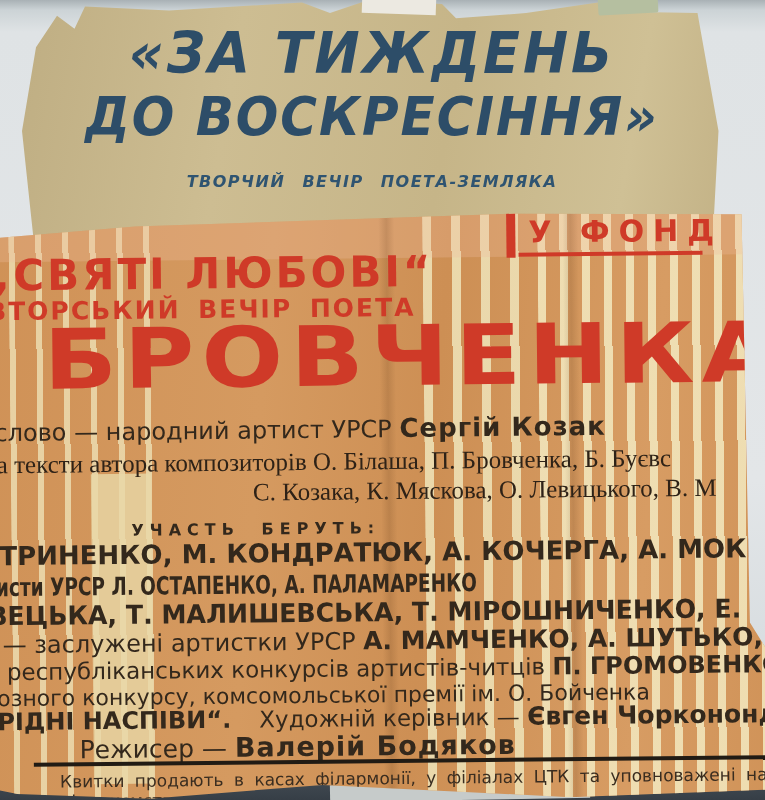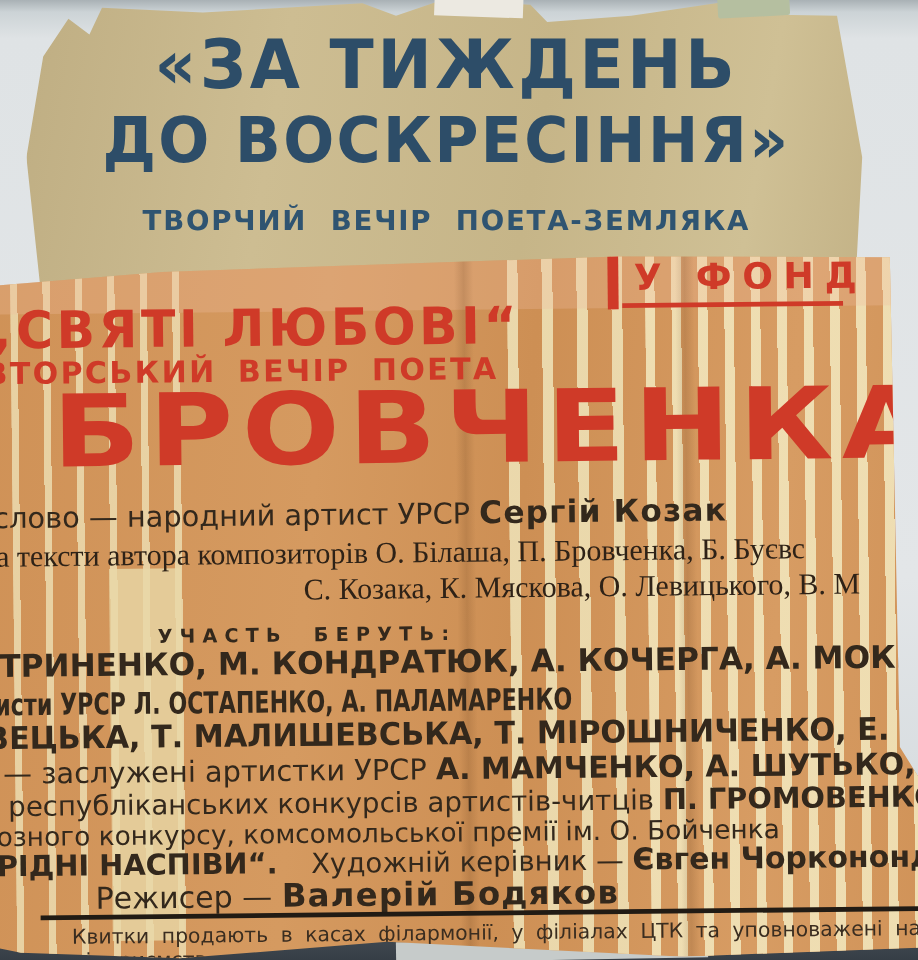--- a/index.html
+++ b/index.html
@@ -11,29 +11,30 @@
     background:linear-gradient(180deg,
       #a9b1b5 0px,#ccd3d6 10px,#dfe3e5 32px,#e3e6e8 480px,
       #d9dee1 640px,#bcc3c8 715px,#6a737b 752px,#414a52 780px,#363e46 800px);
   }
   .abs{position:absolute;}
   
   #top-poster{
     left:22px;top:0;width:700px;height:262px;z-index:2;
     background:linear-gradient(100deg,#bfae83,#cdbd92 30%,#c6b588 60%,#cfc095 85%,#c3b286);
     clip-path:polygon(2% 100%,0% 50%,2% 18%,5% 6%,7.5% 11%,9% 2.5%,21% 4%,40% 1%,44% 5%,49.5% 0%,60% 1.5%,62% 7%,72% 5%,83.5% .5%,86% 4.5%,96.5% 5%,99.5% 50%,98.5% 100%);
+    font-style:italic;
   }
   .blue-title{
     left:0;right:0;text-align:center;color:#2d4d68;font-weight:bold;
     transform:scaleY(1.05);white-space:nowrap;
   }
   #title-line1{top:22px;font-size:54px;letter-spacing:3px;}
   #title-line2{top:88px;font-size:50px;letter-spacing:2px;}
   #top-subtitle{top:172px;left:0;right:0;text-align:center;color:#2f5471;
-    font-weight:bold;font-size:23px;letter-spacing:1.5px;word-spacing:10px;white-space:nowrap;}
+    font-weight:bold;font-size:16px;letter-spacing:1.5px;word-spacing:10px;white-space:nowrap;}
   
   #tape-white{left:362px;top:-4px;width:74px;height:18px;background:#ece9e1;transform:rotate(2deg);z-index:3;}
   #tape-green{left:598px;top:-5px;width:60px;height:19px;background:#b5bfa0;transform:rotate(-3deg);z-index:3;border-radius:2px;}
   #paper-sliver{left:330px;top:783px;width:260px;height:17px;background:#c6cbca;z-index:1;transform:rotate(-1deg);}
   
   #bottom-poster{
     left:-30px;top:204px;width:825px;height:596px;z-index:4;
     transform:rotate(-0.6deg);transform-origin:40% 0;
     background:linear-gradient(95deg,#cf9156,#d59a60 35%,#cd8f54 55%,#d79c63 80%,#cf9156);
     clip-path:polygon(0 5.5%,20% 3.5%,66% 2%,93.5% 2.5%,94% 71%,97.5% 79%,100% 92%,98% 99%,72% 100%,42% 97.5%,21% 99.5%,5% 98.5%,0 97%);

